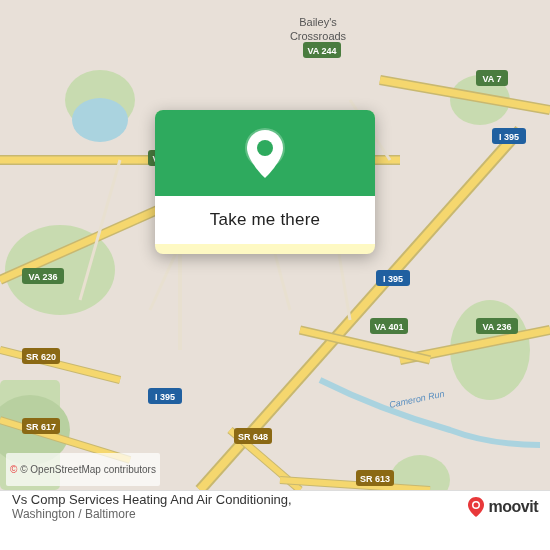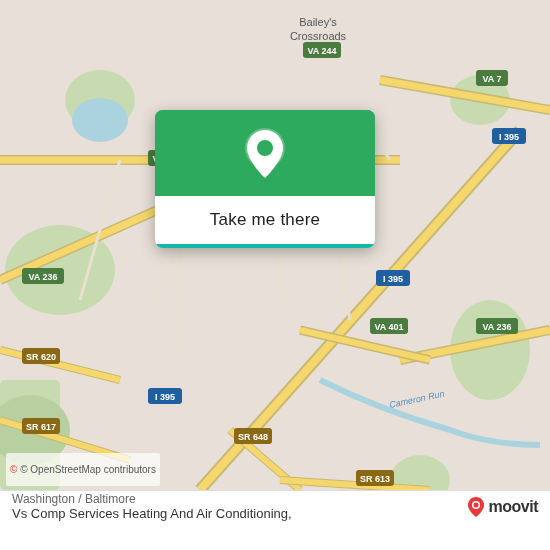--- a/index.html
+++ b/index.html
@@ -32,27 +32,27 @@
       inset: 0;
       background: #e8e0d8;
     }
 
     
     #popup-card {
       position: absolute;
       top: 110px;
       left: 155px;
       width: 220px;
-      background: #14b8a6;
+      background: #fef9c3;
       border-radius: 8px;
       box-shadow: 0 4px 16px rgba(0,0,0,0.3);
       display: flex;
       flex-direction: column;
       align-items: center;
-      padding-bottom: 4px;
+      padding-bottom: 10px;
       overflow: hidden;
     }
 
     #popup-marker-area {
       background: #2eaa5e;
       width: 100%;
       display: flex;
       justify-content: center;
       align-items: center;
       padding: 18px 0 16px 0;
@@ -229,22 +229,22 @@
 
     <div style="position:absolute;bottom:4px;left:6px;font-size:10px;color:#555;background:rgba(255,255,255,0.7);padding:11px 4px;border-radius:2px;">
       <span style="color:#e84040;">©</span>
       <span>© OpenStreetMap contributors</span>
     </div>
 
   </div>
 
   <div id="bottom-bar">
     <div style="display:flex;flex-direction:column;justify-content:center;">
+      <span style="font-size: 13px; color: rgb(51, 51, 51); display: inline;">Vs Comp Services Heating And Air Conditioning,</span>
       <span style="font-size: 12px; color: rgb(102, 102, 102); display: inline;">Washington / Baltimore</span>
-      <span style="font-size: 13px; color: rgb(51, 51, 51); display: inline;">Vs Comp Services Heating And Air Conditioning,</span>
     </div>
 
     <div class="moovit-logo">
 
       <svg class="moovit-pin" viewBox="0 0 18 22">
         <path d="M9 1 C4.5 1 1 4.5 1 9 C1 15 9 21 9 21 C9 21 17 15 17 9 C17 4.5 13.5 1 9 1 Z" fill="#e8383a"></path>
         <circle cx="9" cy="9" r="4" fill="white"></circle>
         <circle cx="9" cy="9" r="2.5" fill="#e8383a"></circle>
       </svg>
       <span class="moovit-text">moovit</span>

